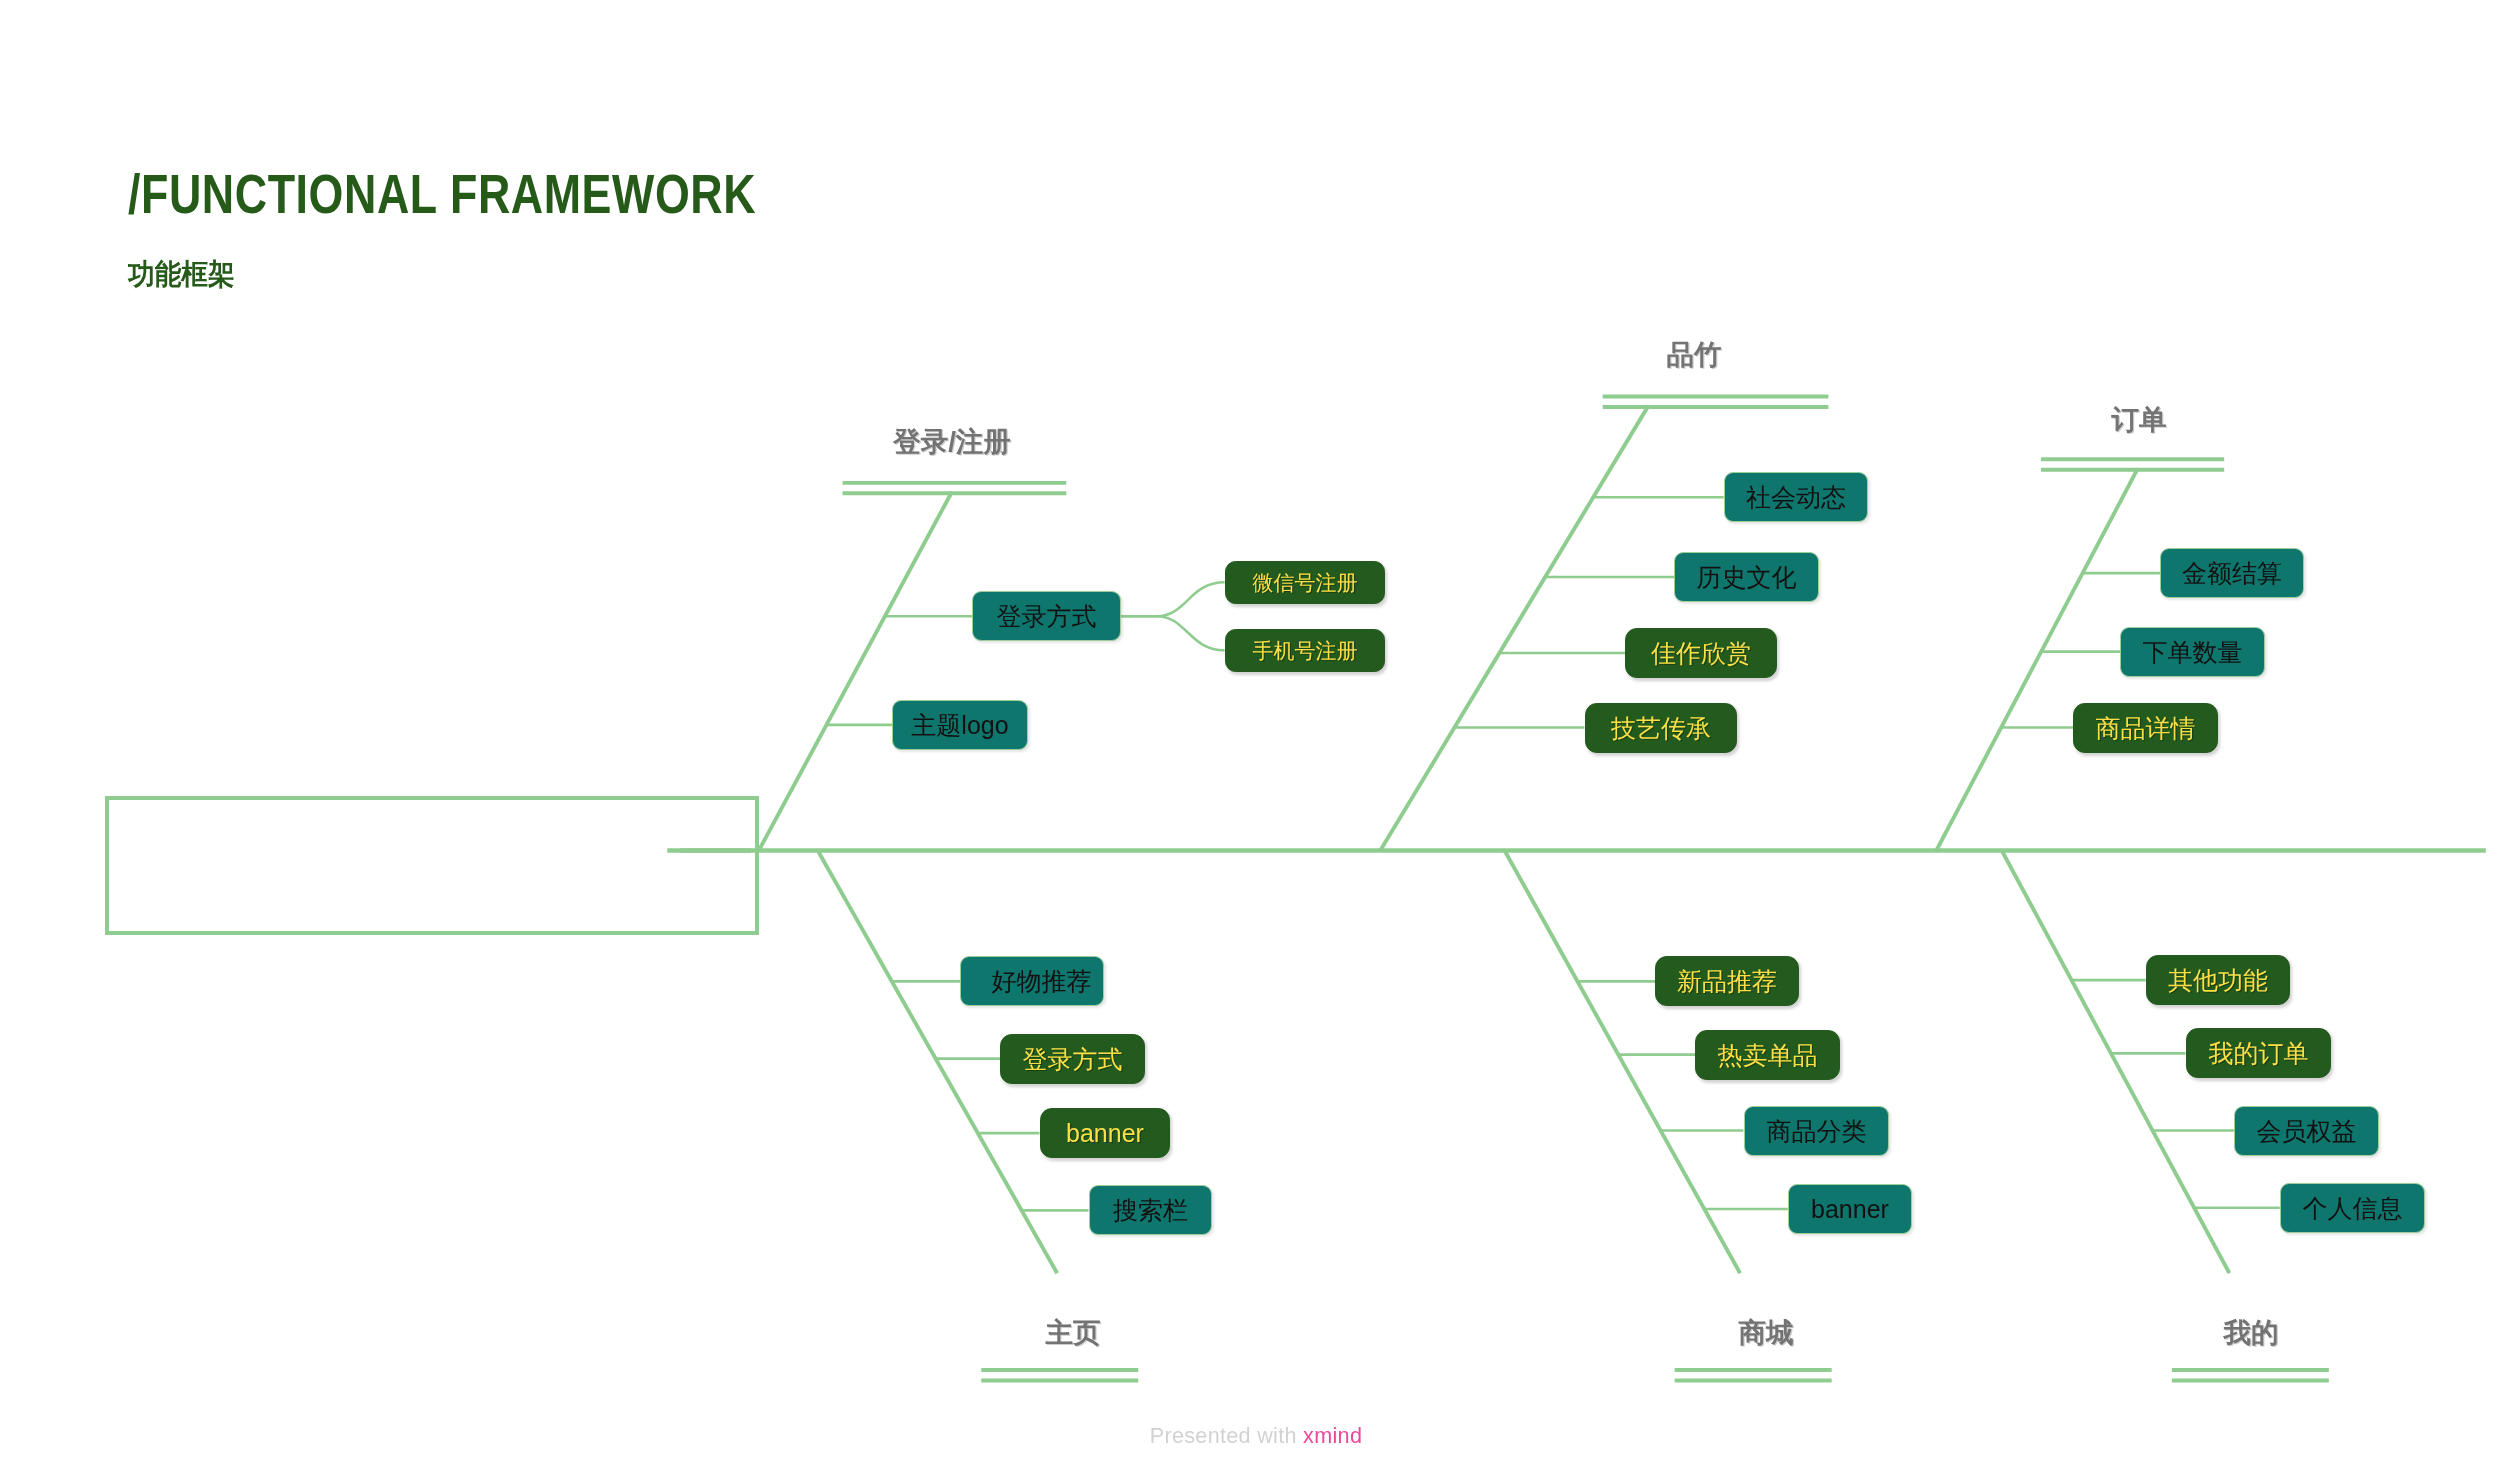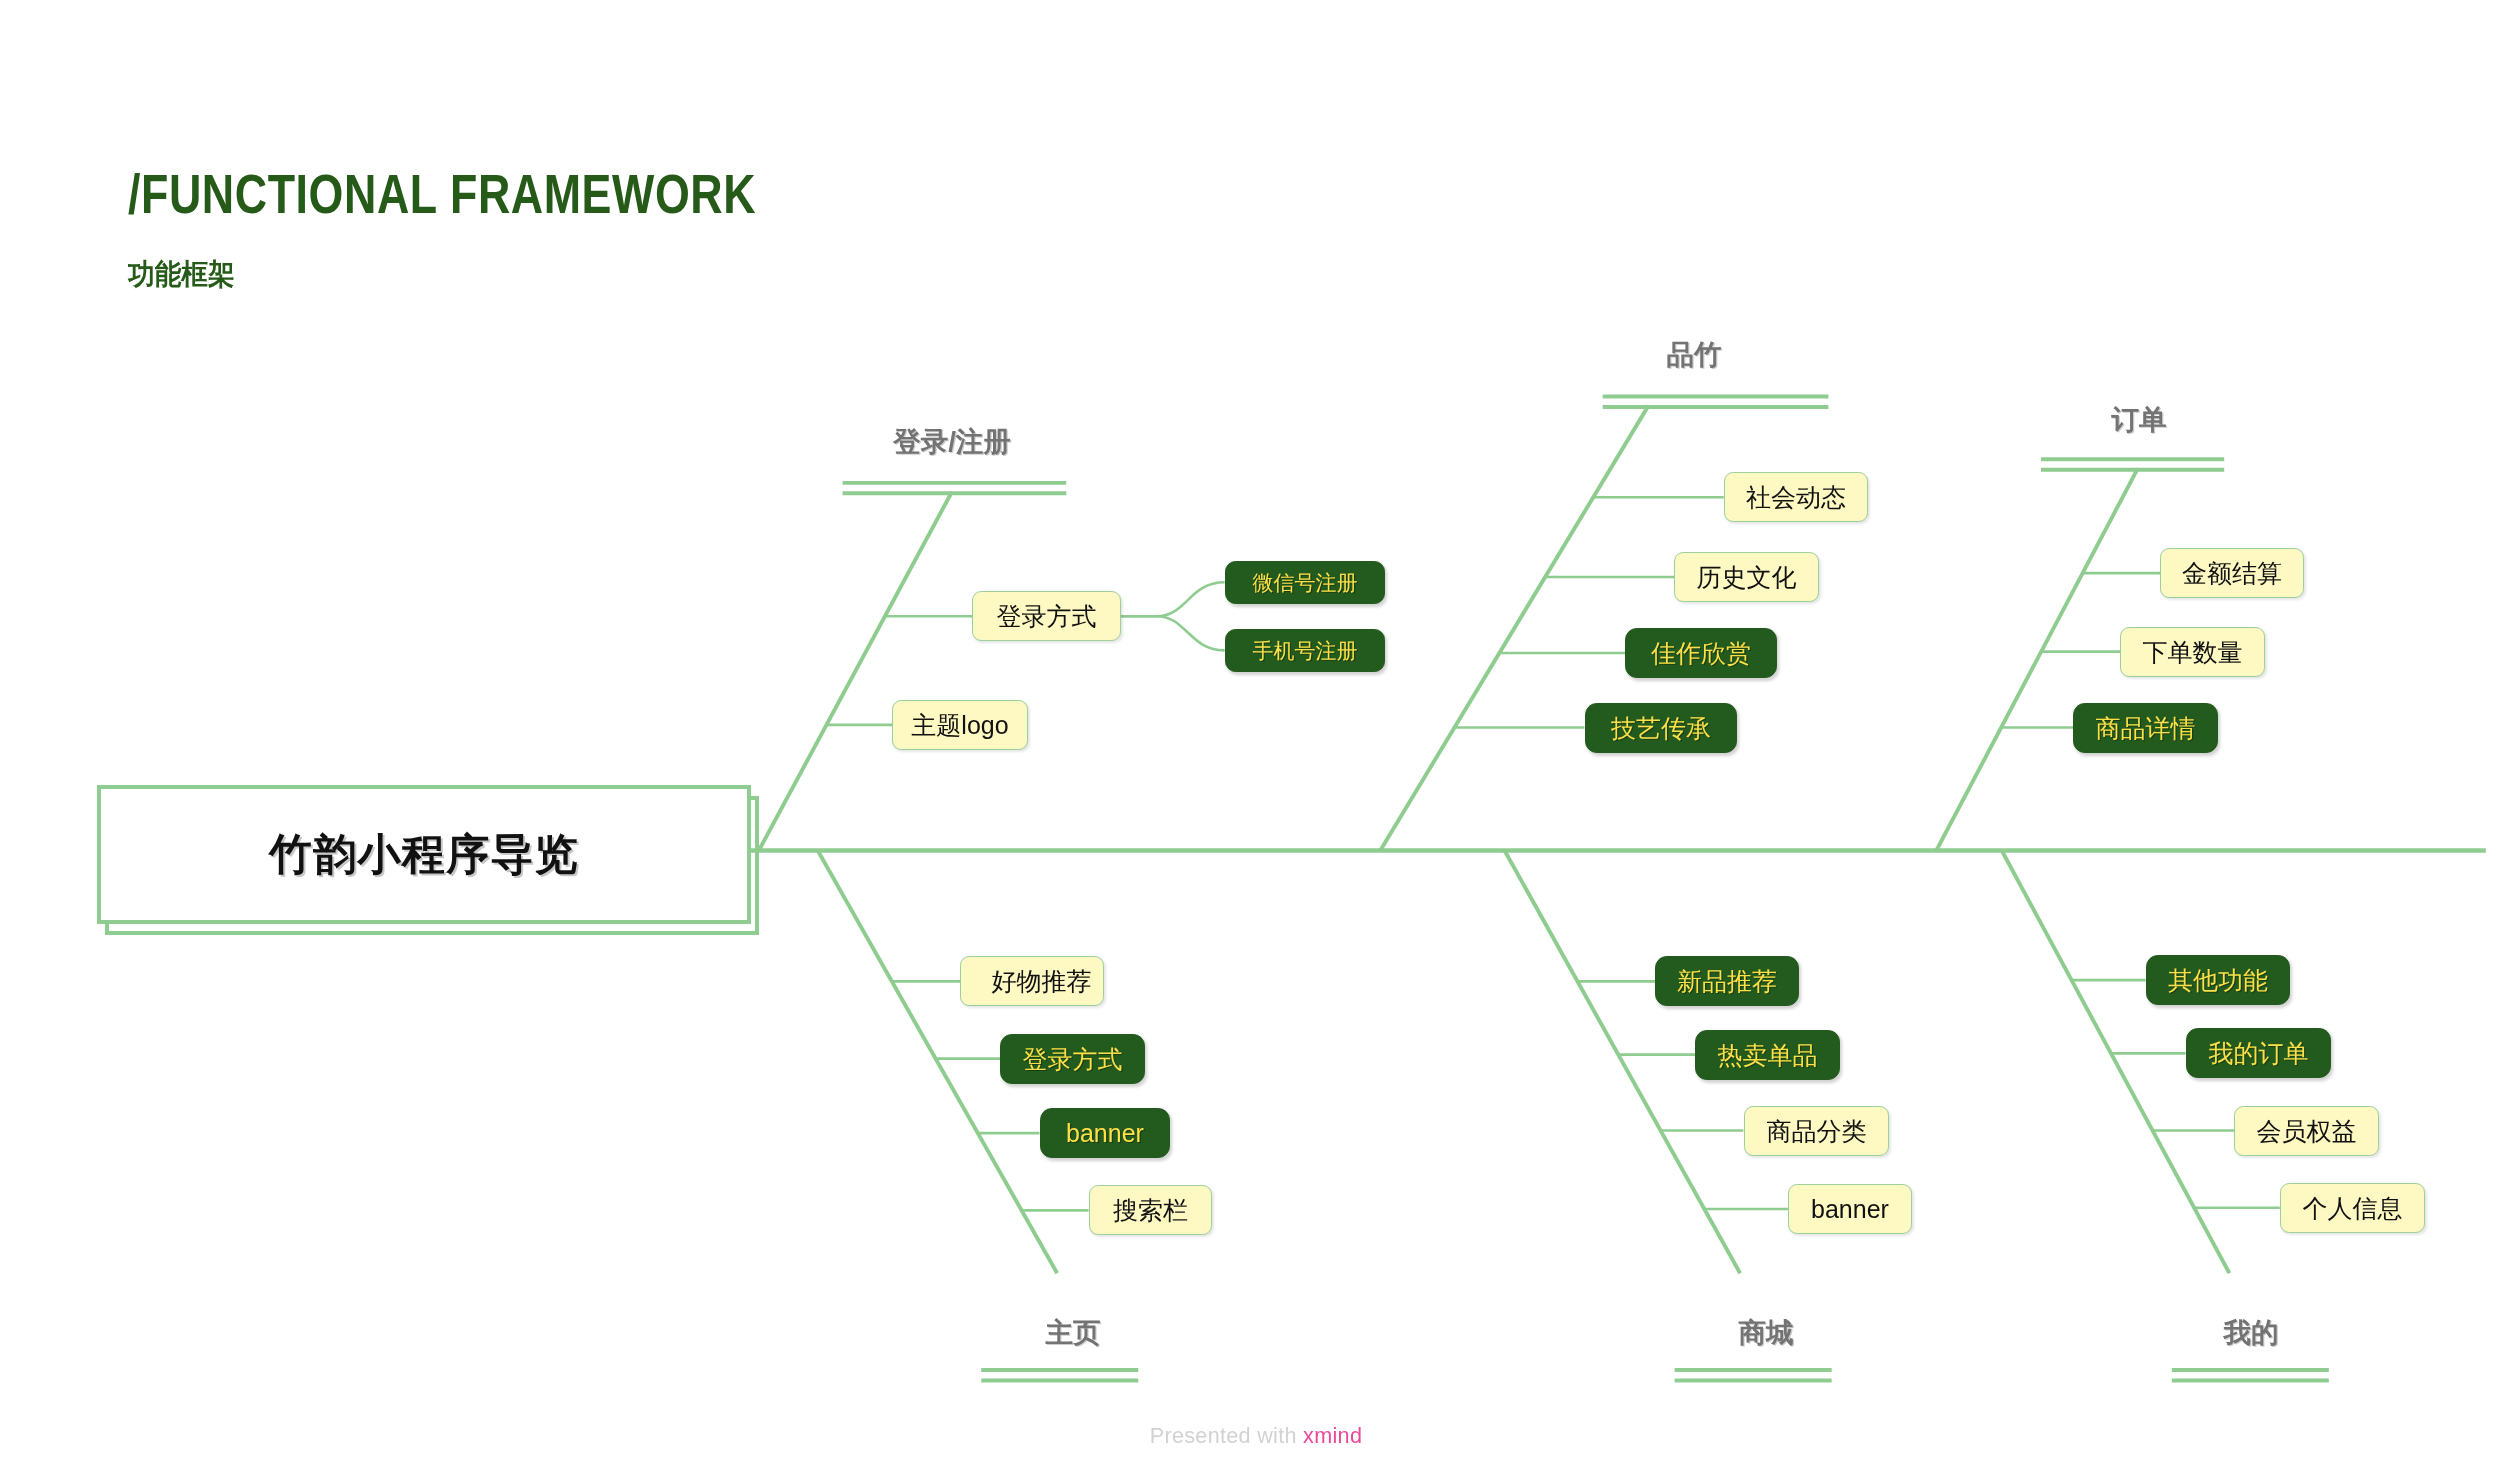--- a/index.html
+++ b/index.html
@@ -50,21 +50,21 @@
     transform:translateX(-50%);
   }
 
   
   .chip{
     position:absolute;display:flex;align-items:center;justify-content:center;
     white-space:nowrap;box-sizing:border-box;height:50px;padding:0 13px;
     border-radius:9.2px;font-size:25px;line-height:1;
   }
   .chip.light{
-    background:#fef9c3;border:1.3px solid #9BD09B;color:#111;
+    background:#0f766e;border:1.3px solid #9BD09B;color:#111;
     box-shadow:1.3px 2px 2.6px rgba(0,0,0,0.10);
   }
   .chip.dark{
     background:#235A1D;border:1.3px solid #235A1D;color:#fde047;
     border-radius:11.8px;
     text-shadow:1.3px 1.3px 0 rgba(0,0,0,0.30);
     box-shadow:2px 2.6px 3.3px rgba(0,0,0,0.18);
   }
   .chip.sub{height:43px;font-size:21px;border-radius:10.5px;padding:0 10.5px;}
 
@@ -123,23 +123,20 @@
       <line x1="3060" y1="1300" x2="3408" y2="1946" stroke="#8FCC8F" stroke-width="6" stroke-linecap="butt"></line>
       <line x1="3320" y1="2094" x2="3560" y2="2094" stroke="#8FCC8F" stroke-width="6" stroke-linecap="butt"></line>
       <line x1="3320" y1="2110" x2="3560" y2="2110" stroke="#8FCC8F" stroke-width="6" stroke-linecap="butt"></line>
       <line x1="3166.6625386996902" y1="1498" x2="3280" y2="1498" stroke="#8FCC8F" stroke-width="4" stroke-linecap="butt"></line>
       <line x1="3226.996904024768" y1="1610" x2="3341" y2="1610" stroke="#8FCC8F" stroke-width="4" stroke-linecap="butt"></line>
       <line x1="3290.56346749226" y1="1728" x2="3415" y2="1728" stroke="#8FCC8F" stroke-width="4" stroke-linecap="butt"></line>
       <line x1="3354.1300309597523" y1="1846" x2="3485" y2="1846" stroke="#8FCC8F" stroke-width="4" stroke-linecap="butt"></line>
     </svg>
 
   <div class="root-shadow"></div>
-  <div class="root-box">
-    <span class="root-label">竹韵小程序导览</span>
-  </div>
 
   <div id="branch-layer">
       <div class="cat" style="left: 952px; top: 424px;">登录/注册</div>
       <div class="chip light" style="left: 972px; width: 149px; top: 591px;">
         <span>登录方式</span>
       </div>
       <div class="chip sub dark" style="left: 1225px; width: 160px; top: 561px;">
         <span>微信号注册</span>
       </div>
       <div class="chip sub dark" style="left: 1225px; width: 160px; top: 629px;">

